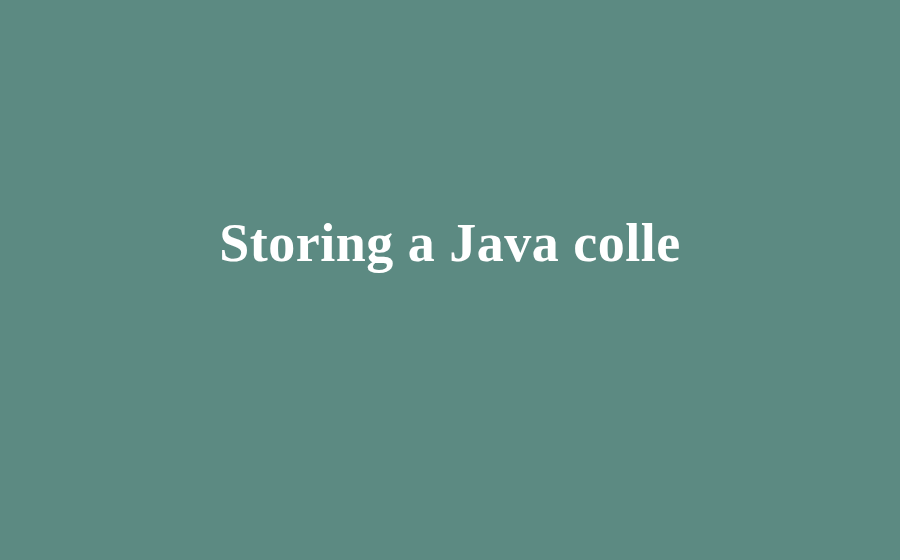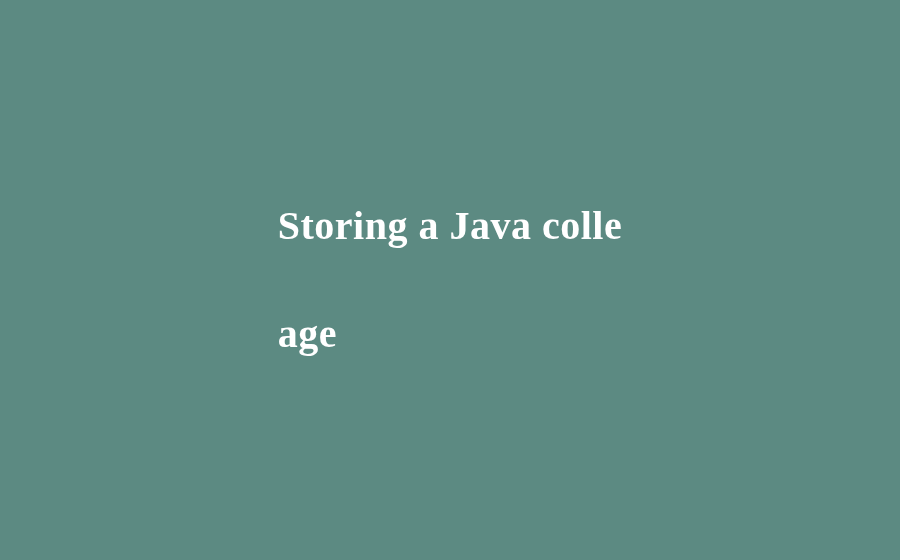--- a/index.html
+++ b/index.html
@@ -12,28 +12,27 @@
       height: 560px;
       background-color: #5c8a82;
       display: flex;
       align-items: center;
       justify-content: center;
       overflow: hidden;
     }
     .title-text {
       color: #ffffff;
       font-family: "Comic Sans MS", "Segoe Script", "Brush Script MT", cursive;
-      font-size: 40px;
+      font-size: 54px;
       font-weight: bold;
-      text-align: left;
+      text-align: center;
       line-height: 1.35;
       max-width: 640px;
       letter-spacing: 0.5px;
     }
   </style>
 </head>
 <body>
 
 <div class="title-text">
   <span>Storing a Java colle</span><br>
   <br>
-  <span>age</span>
 </div>
 
 </body></html>

